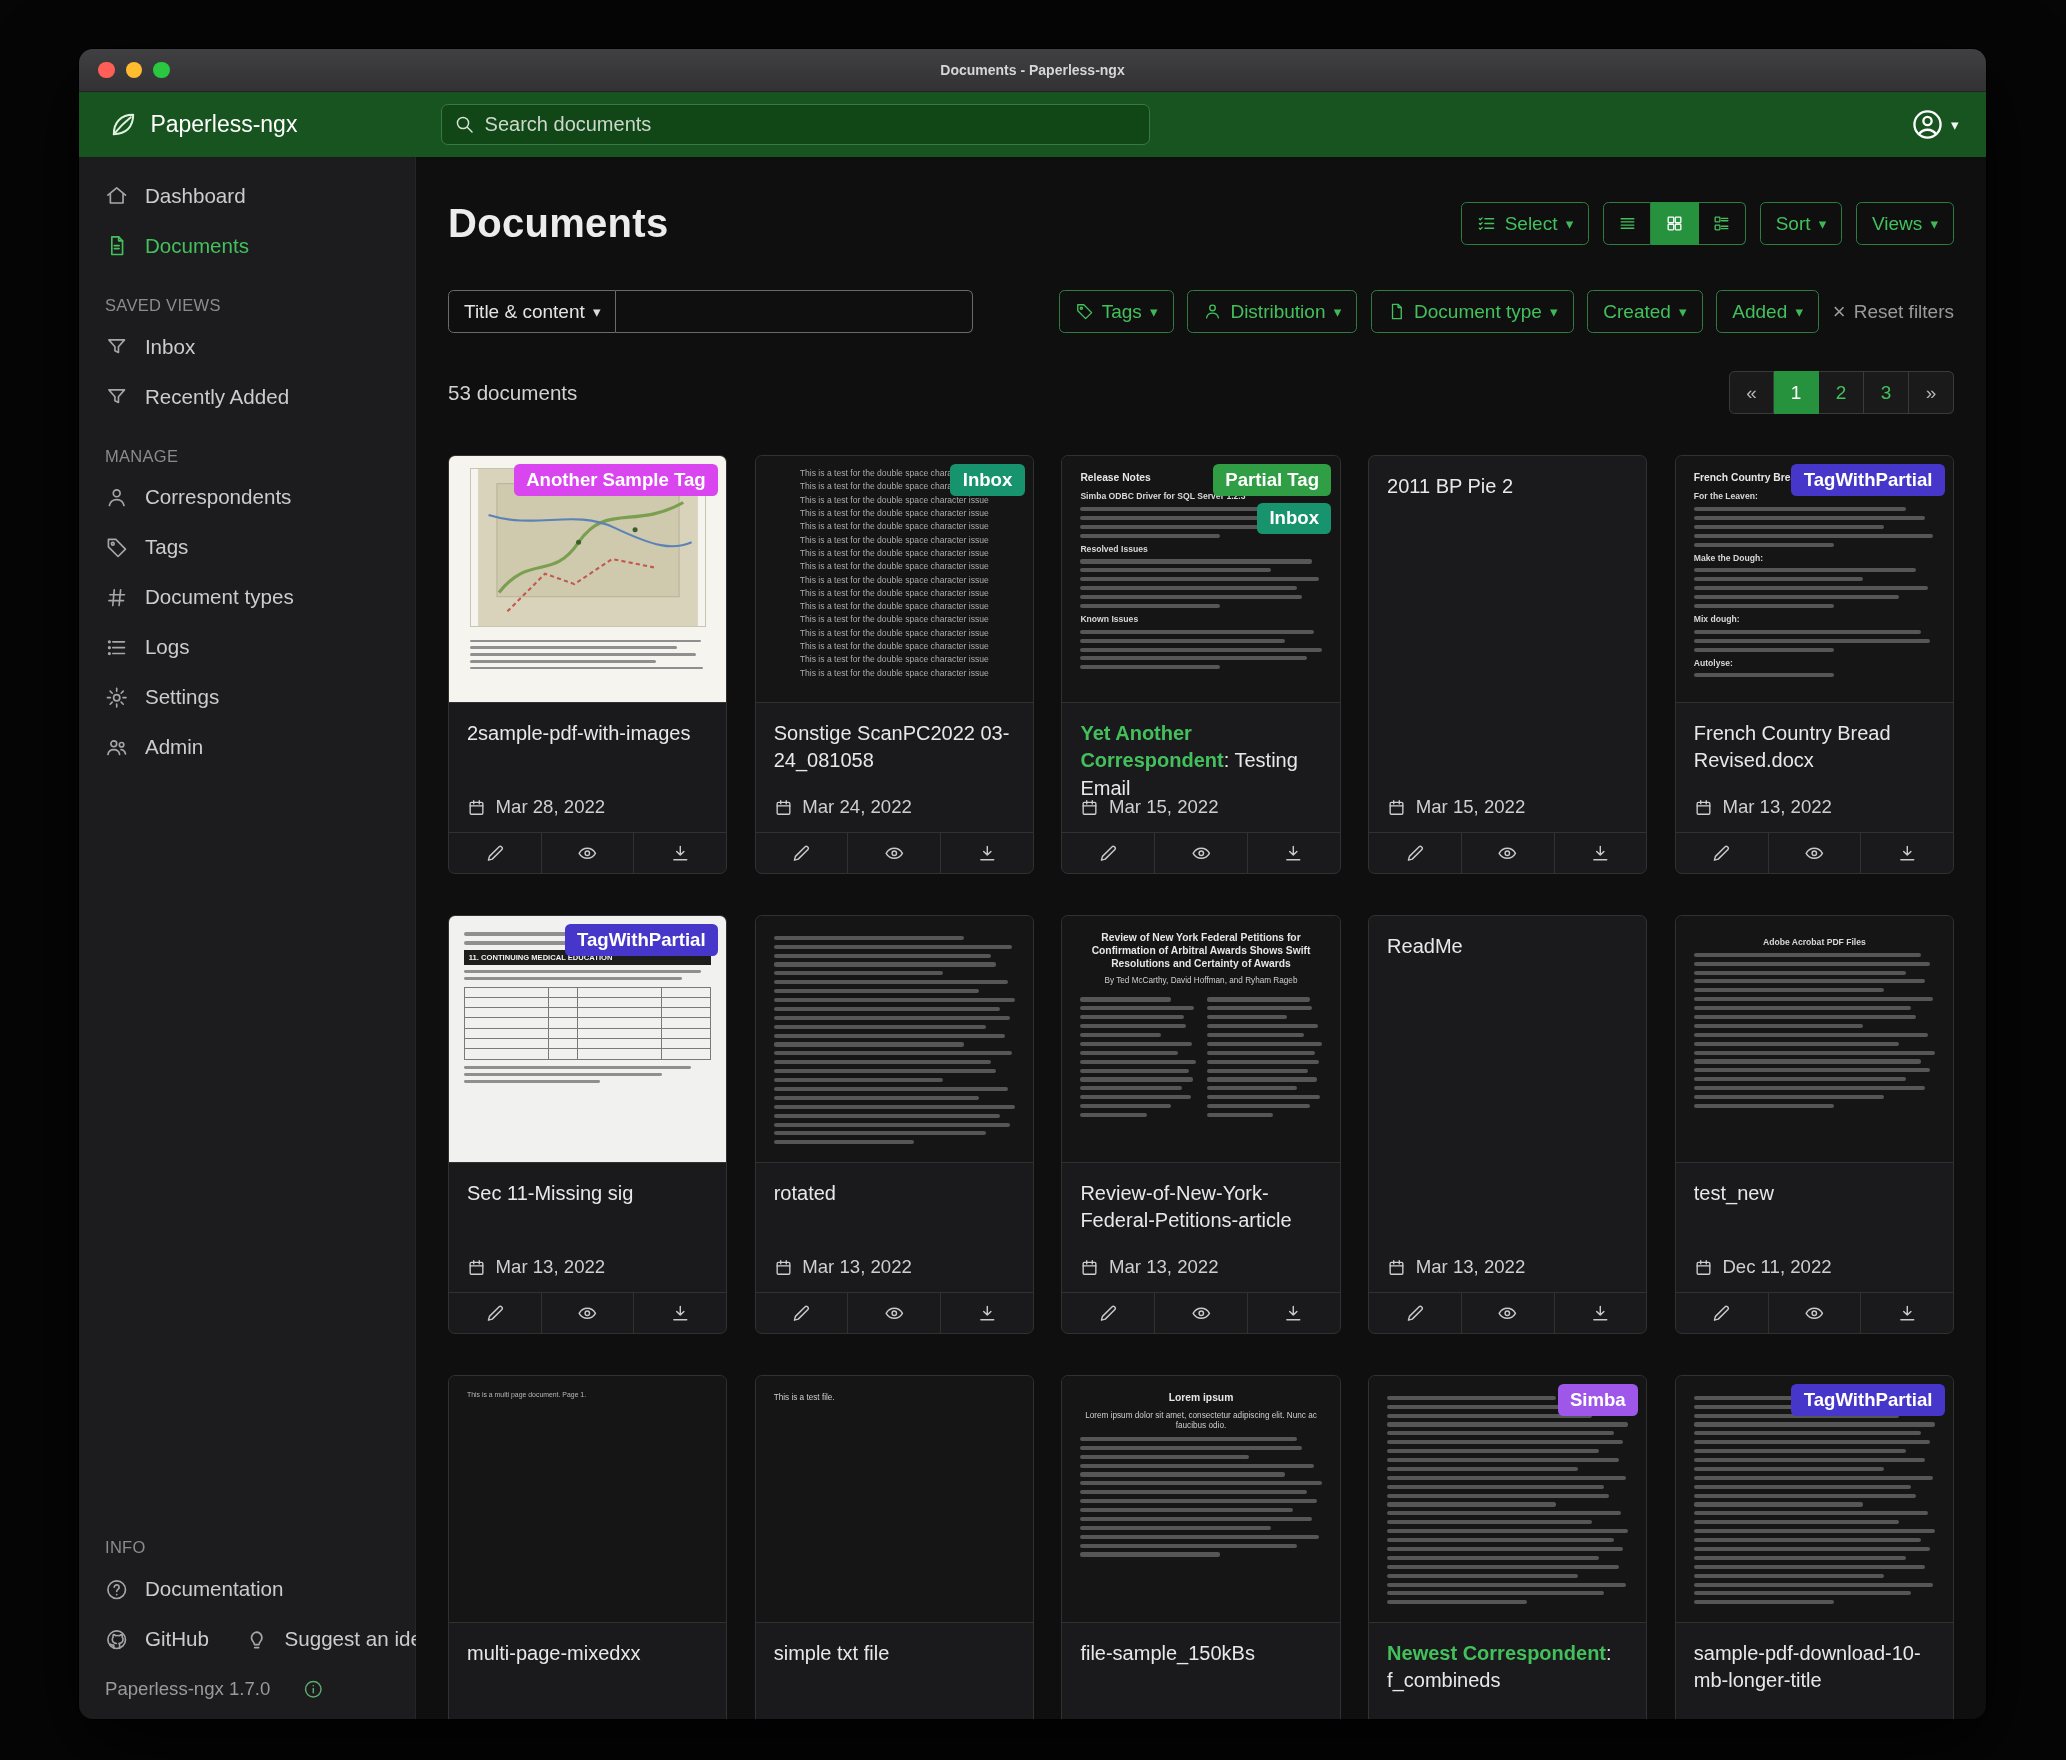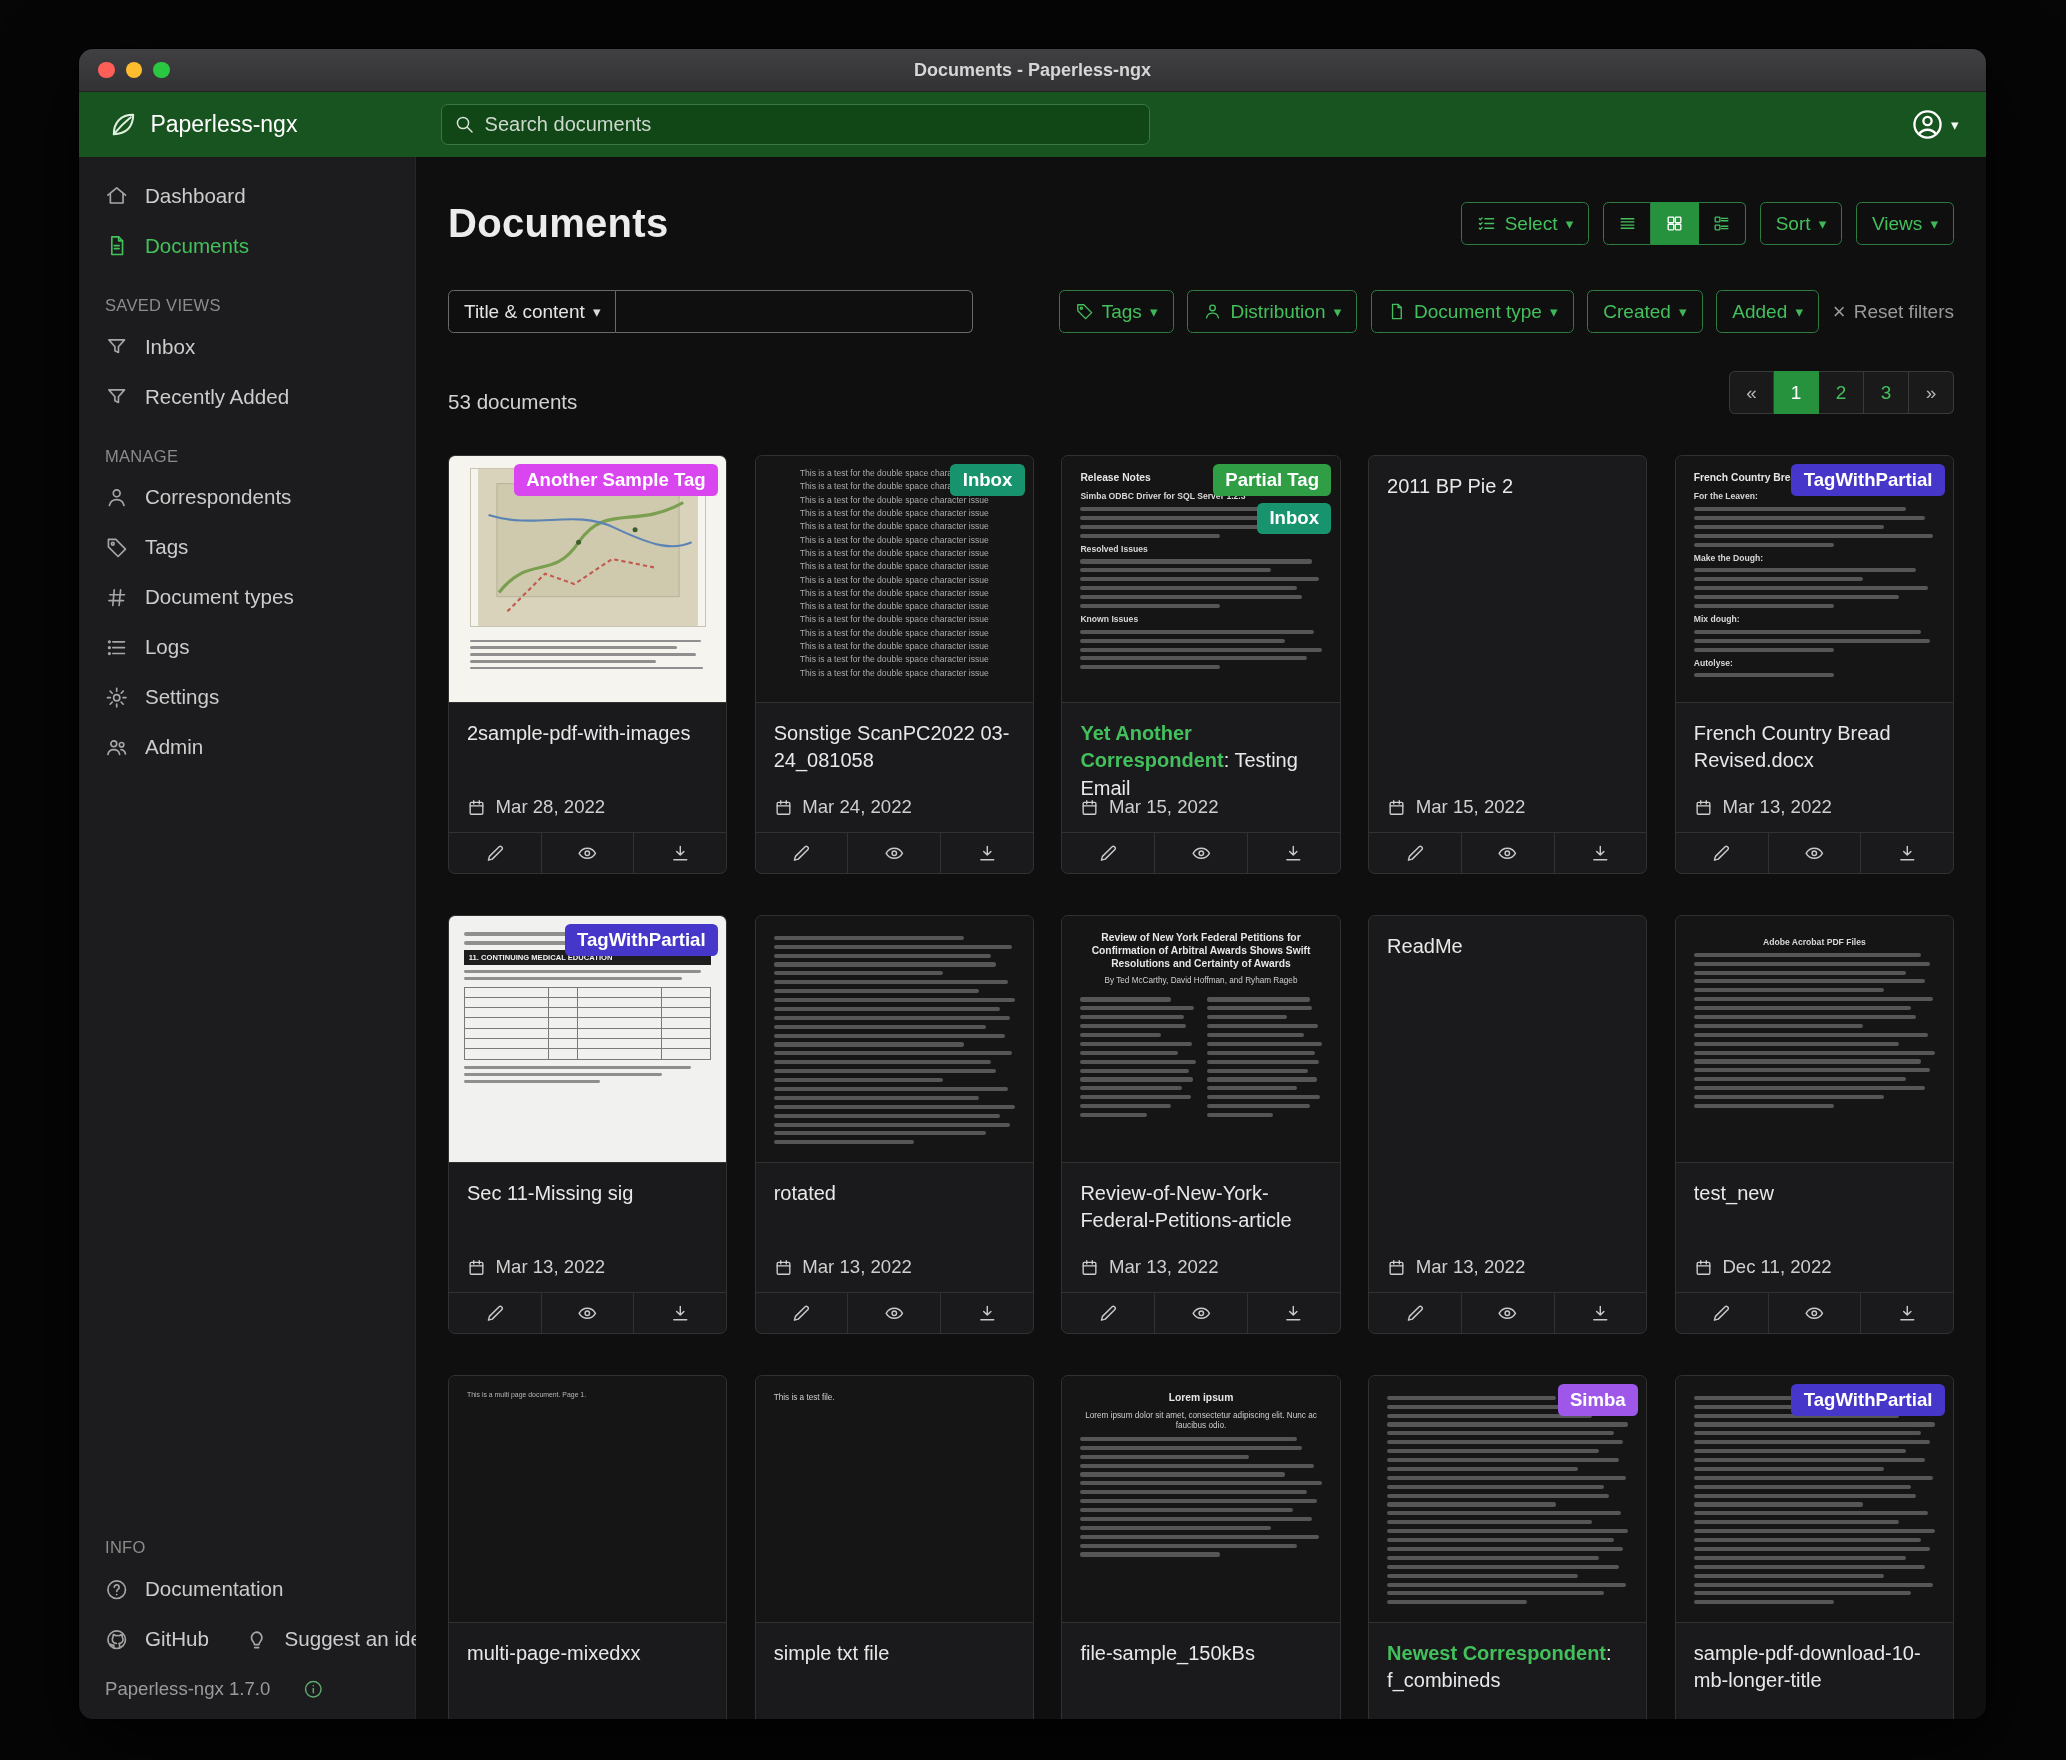--- a/index.html
+++ b/index.html
@@ -7,21 +7,21 @@
   body{background:#060606;font-family:"Liberation Sans","DejaVu Sans",sans-serif;position:relative;overflow:hidden}
 
   .window{position:absolute;left:78px;top:48px;width:1909px;height:1672px;border-radius:15px;overflow:hidden;
           background:#101010;box-shadow:0 27.5px 82px rgba(0,0,0,.85);display:flex;flex-direction:column;border:0.7px solid #000}
 
   
   .titlebar{height:43px;background:linear-gradient(#404042,#323234);display:flex;align-items:center;position:relative;flex:0 0 auto;border-bottom:0.7px solid #222}
   .traffic{display:flex;gap:11px;padding-left:19px;z-index:2}
   .tl{width:16.5px;height:16.5px;border-radius:50%;display:inline-block;cursor:pointer}
   .tl.red{background:#ff5f57}.tl.yellow{background:#febc2e}.tl.green{background:#2ac840}
-  .win-title{position:absolute;left:0;right:0;text-align:center;font-size:18px;font-weight:700;color:#d6d6d6}
+  .win-title{position:absolute;left:0;right:0;text-align:center;font-size:14px;font-weight:700;color:#d6d6d6}
 
   
   .navbar{height:65px;background:#17541f;display:flex;align-items:center;flex:0 0 auto;position:relative}
   .brand{display:flex;align-items:center;gap:12.4px;padding-left:30px;color:#fff;font-size:23px;font-weight:400;cursor:pointer}
   .brand .icon{width:29px;height:29px;color:#dff0df}
   .search{position:absolute;left:362px;width:709px;height:41px;background:#114617;border:0.7px solid #3a7a42;border-radius:6.9px;display:flex;align-items:center;padding:0 12.4px;gap:9.6px}
   .search .icon{width:20.6px;height:20.6px;color:#d8e4d8}
   .search input{flex:1;background:transparent;border:none;outline:none;color:#eef4ee;font-size:20px;font-family:inherit}
   .search input::placeholder{color:#ccd8cc}
   .user{position:absolute;right:27.5px;display:flex;align-items:center;gap:6.9px;color:#fff;cursor:pointer}
@@ -59,21 +59,21 @@
   .btn-group .btn + .btn{border-left:none}
 
   .filter-row{display:flex;align-items:center;margin-top:44px;gap:13.7px}
   .input-group{display:flex}
   .outline-gray{border:0.7px solid #6a6a6a;color:#e4e4e4;border-radius:5.5px 0 0 5.5px}
   .filter-input{width:357px;height:43px;background:transparent;border:0.7px solid #6a6a6a;border-left:none;border-radius:0 5.5px 5.5px 0;outline:none;color:#eee;font-size:19px;padding:0 12.4px;font-family:inherit}
   .filter-right{margin-left:auto;display:flex;gap:13.7px;align-items:center}
   .reset-btn{background:none;border:none;color:#9a9a9a;font-size:19px;display:inline-flex;gap:8.2px;align-items:center;cursor:pointer;font-family:inherit}
   .reset-btn .x{font-size:22px;line-height:1}
 
-  .meta-row{display:flex;align-items:flex-end;justify-content:space-between;margin-top:38px;height:43px}
+  .meta-row{display:flex;align-items:center;justify-content:space-between;margin-top:38px;height:43px}
   .doc-count{color:#d2d2d2;font-size:20.6px}
   .pagination{display:flex}
   .page-btn{min-width:45px;height:43px;background:#1a1a1a;border:0.7px solid #3a3a3a;color:#43c05c;font-size:19px;font-family:inherit;cursor:pointer}
   .page-btn.nav{color:#b5b5b5}
   .page-btn.active{background:#27923e;color:#fff;border-color:#27923e}
   .page-btn + .page-btn{border-left:none}
   .page-btn:first-child{border-radius:5.5px 0 0 5.5px}
   .page-btn:last-child{border-radius:0 5.5px 5.5px 0}
 
   

